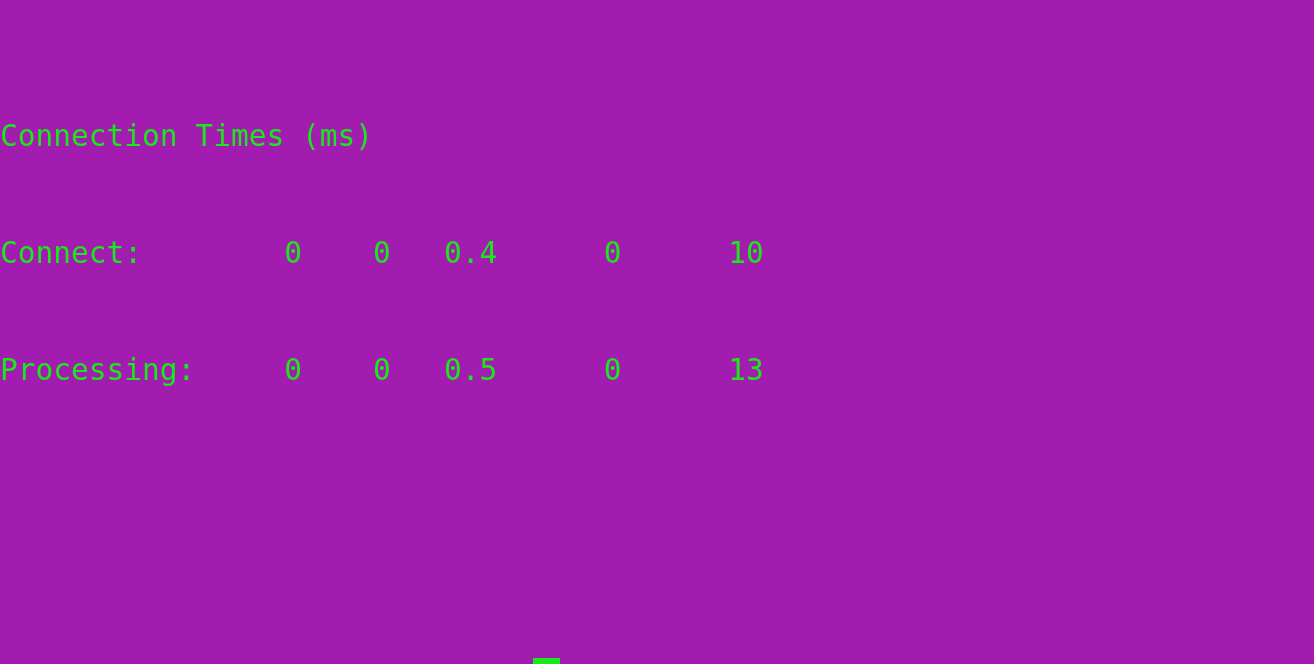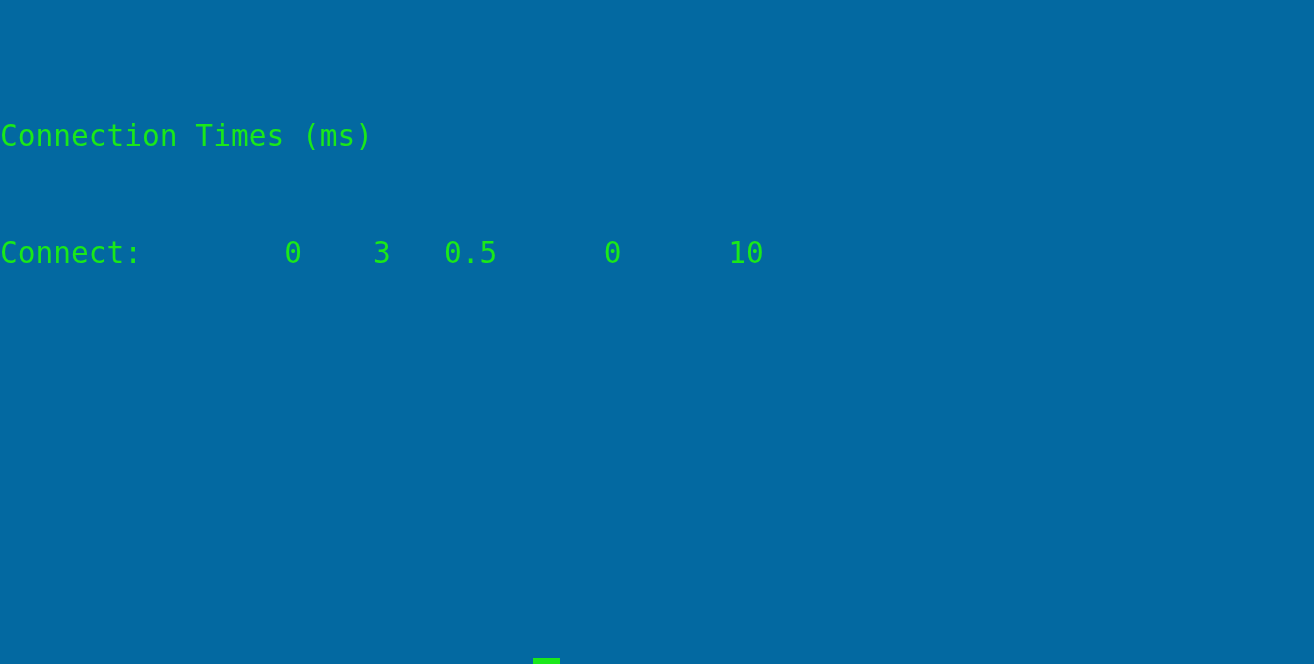--- a/index.html
+++ b/index.html
@@ -11,21 +11,21 @@
   body {
     width: 1314px;
     height: 664px;
     overflow: hidden;
     font-family: "DejaVu Sans Mono", "Liberation Mono", monospace;
   }
   #terminal {
     position: relative;
     width: 1314px;
     height: 664px;
-    background: #0369a1;
+    background: #a21caf;
     color: #1ae81a;
     font-family: "DejaVu Sans Mono", "Liberation Mono", monospace;
     font-size: 29.5px;
     line-height: 39px;
     letter-spacing: 0;
     padding: 0;
     box-sizing: border-box;
     white-space: pre;
     overflow: hidden;
   }
@@ -46,21 +46,22 @@
     height: 6px;
     background: #1ae81a;
   }
 </style>
 </head>
 <body>
 
 <div id="terminal">
 
   <span class="tline">Connection Times (ms)</span>
-  <span class="tline">Connect:        0    3   0.5      0      10</span>
+  <span class="tline">Connect:        0    0   0.4      0      10</span>
+  <span class="tline">Processing:     0    0   0.5      0      13</span>
   
   
   
   
   
   
   
   
   
   

